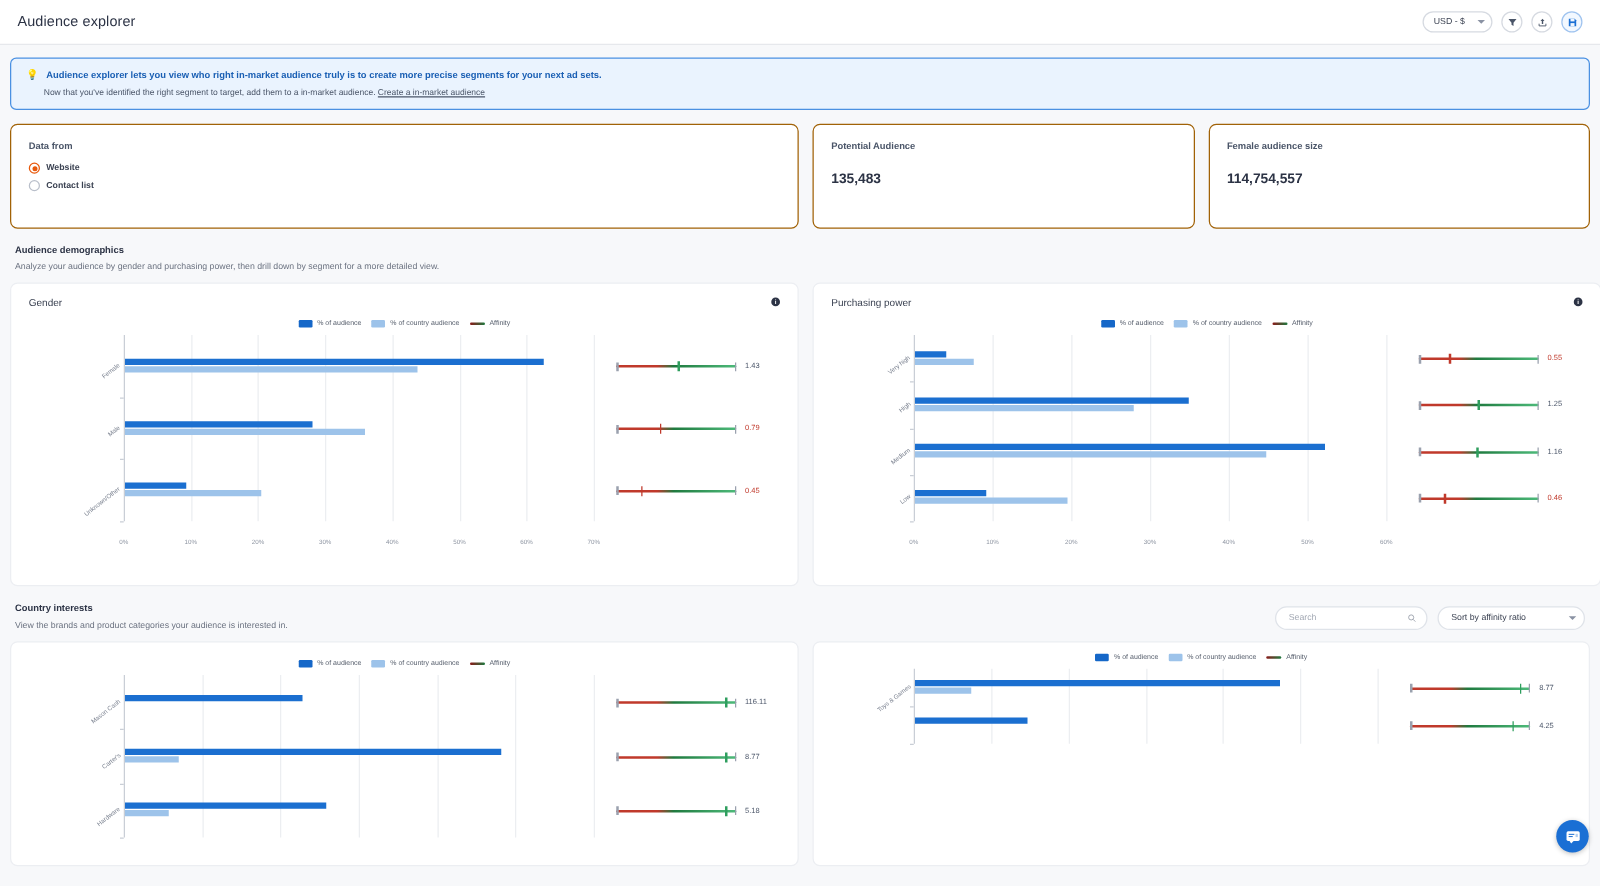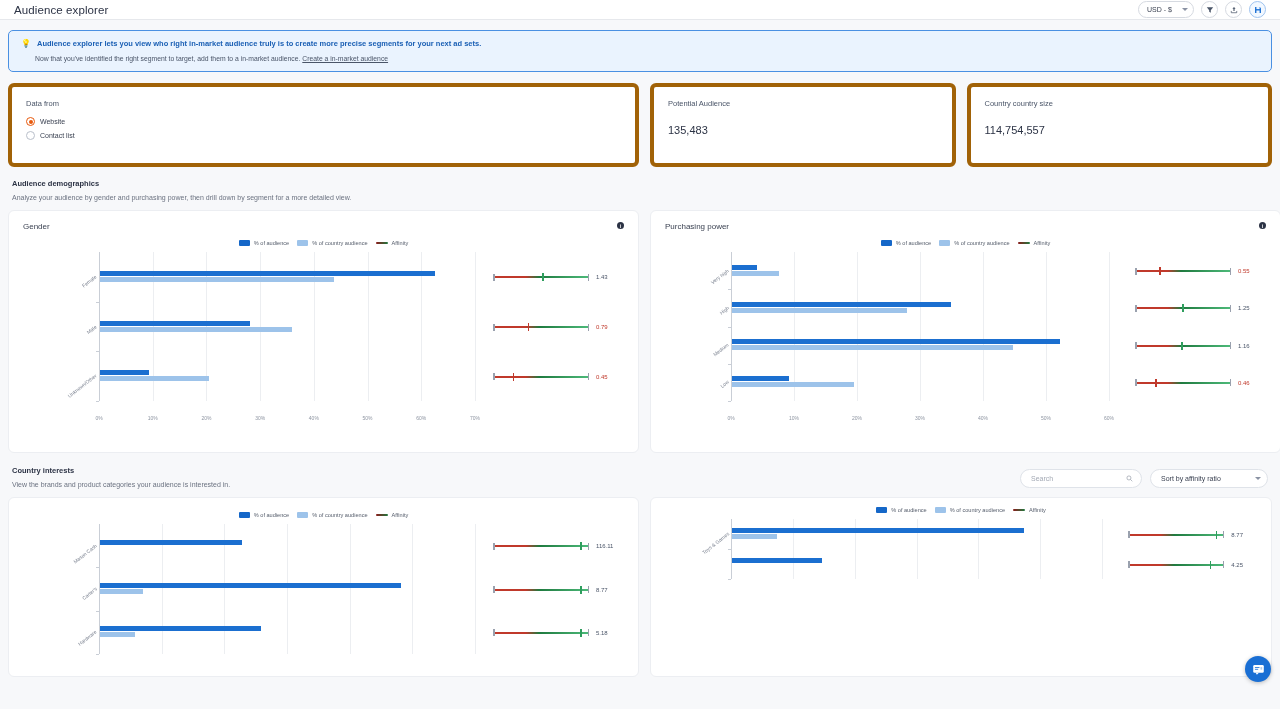--- a/index.html
+++ b/index.html
@@ -4,21 +4,21 @@
 <style>
   * { box-sizing: border-box; margin: 0; padding: 0; }
   html, body {
     width: 1280px; height: 709px;
     background: #f7f8fa;
     font-family: "Liberation Sans", sans-serif;
     color: #2c3345;
     overflow: hidden;
   }
   .topbar {
-    height: 20px; background: #ffffff; border-bottom: 1px solid #e6e8ec;
+    height: 36px; background: #ffffff; border-bottom: 1px solid #e6e8ec;
     display: flex; align-items: center; justify-content: space-between;
     padding: 0 14px;
   }
   .app-title { font-size: 11.5px; color: #2c3345; letter-spacing: .1px; }
   .topbar-right { display: flex; align-items: center; gap: 7px; }
   .currency-select {
     height: 17px; min-width: 56px; border: 1px solid #d6dae1; border-radius: 9px;
     background: #fff; display: flex; align-items: center; justify-content: space-between;
     padding: 0 5px 0 8px; font-size: 7px; color: #3b4252; gap: 10px;
   }
@@ -36,21 +36,21 @@
     background: #eaf3fe; border: 1px solid #4a90e2; border-radius: 5px;
     padding: 8px 12px 9px 12px; margin-bottom: 11px;
   }
   .banner-row1 { display: flex; align-items: flex-start; gap: 6px; }
   .banner-bulb { color: #1a73e8; font-size: 8px; line-height: 10px; }
   .banner-strong { font-size: 7.5px; color: #1a5fb4; font-weight: bold; line-height: 10px; }
   .banner-row2 { font-size: 6.8px; color: #4a5568; margin-top: 6px; padding-left: 14px; }
   .banner-link { color: #4a5568; text-decoration: underline; }
 
   .cards-row { display: flex; gap: 11px; }
-  .card { background: #fff; border-radius: 6px; border: 4px solid #a16207; }
+  .card { background: #fff; border-radius: 6px; border: 1px solid #a16207; font-weight: bold; }
   .card-data-from { width: 631px; height: 84px; padding: 12px 14px; position: relative; }
   .card-stat { flex: 1; height: 84px; padding: 12px 14px; }
   .card-label { font-size: 7.5px; color: #4a5568; }
   .card-value { font-size: 11px; color: #2c3345; margin-top: 16px; }
 
   .radio-list { margin-top: 9px; display: flex; flex-direction: column; gap: 5px; }
   .radio-item { display: flex; align-items: center; gap: 5px; font-size: 7px; color: #3b4252; }
   .radio { width: 9px; height: 9px; border-radius: 50%; border: 1px solid #b9bfca; background:#fff; display:flex; align-items:center; justify-content:center; flex:none;}
   .radio.checked { border-color: #e8590c; }
   .radio.checked::after { content:""; width: 4px; height: 4px; border-radius: 50%; background: #e8590c; }
@@ -190,21 +190,21 @@
         <span class="caret"></span>
       </div>
     </div>
 
     <div class="card card-stat">
       <div class="card-label">Potential Audience</div>
       <div class="card-value">135,483</div>
     </div>
 
     <div class="card card-stat">
-      <div class="card-label">Country country size</div>
+      <div class="card-label">Female audience size</div>
       <div class="card-value">114,754,557</div>
     </div>
   </div>
 
   <div class="section-head">
     <div class="section-title">Audience demographics</div>
     <div class="section-sub">Analyze your audience by gender and purchasing power, then drill down by segment for a more detailed view.</div>
   </div>
 
   <div class="panels-row">

